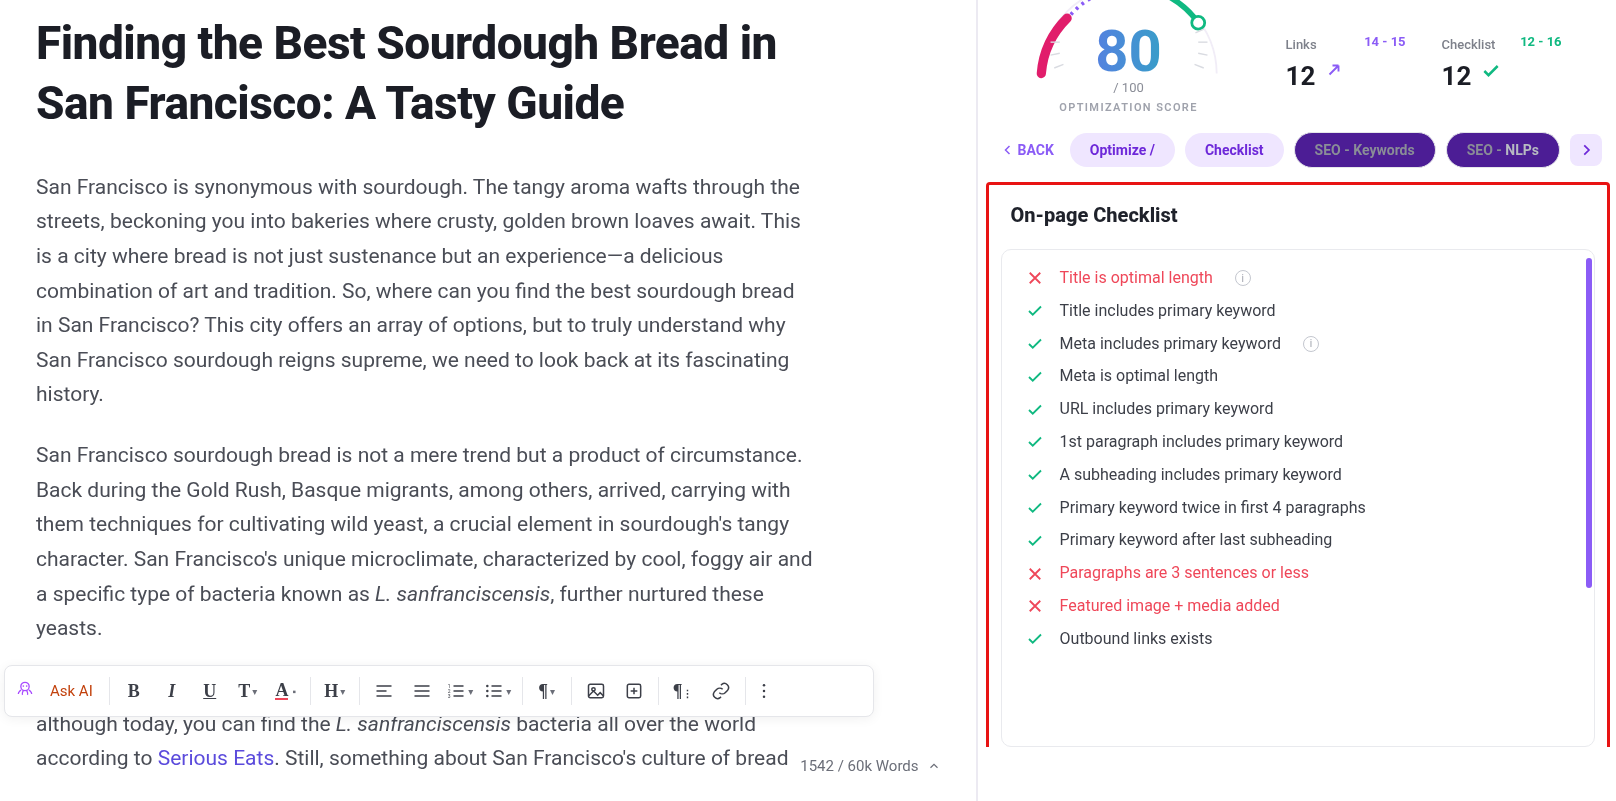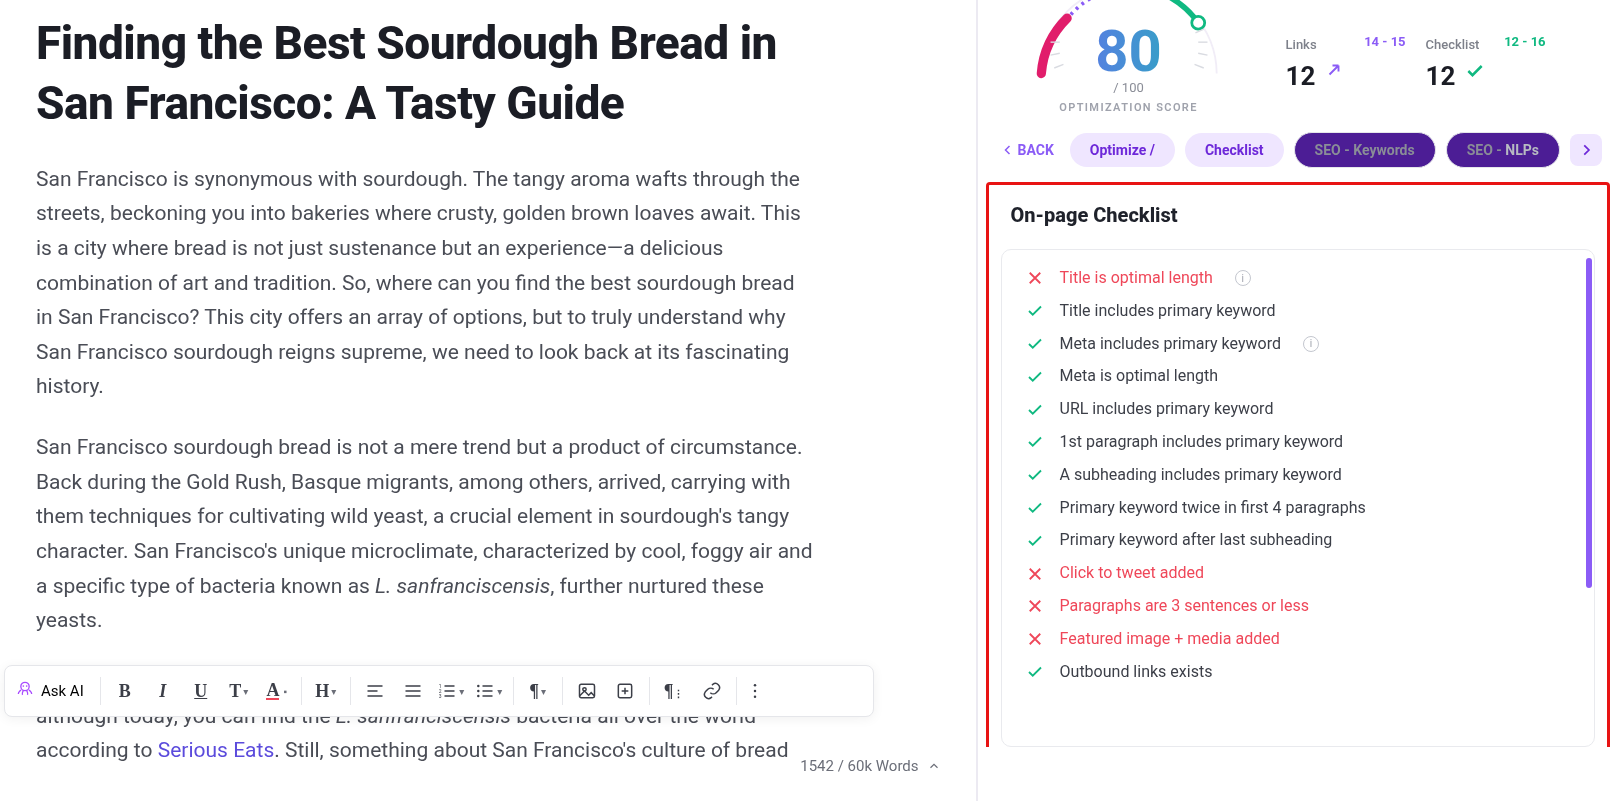--- a/index.html
+++ b/index.html
@@ -1,43 +1,43 @@
 <!DOCTYPE html>
 <html><head>
 <meta charset="utf-8">
 <style>
   * { box-sizing: border-box; margin: 0; padding: 0; }
   body { font-family: -apple-system, BlinkMacSystemFont, "Segoe UI", Roboto, Arial, sans-serif; background:#fff; color:#1b1d25; width:1616px; height:801px; overflow:hidden; position:relative; }
   .app { display:flex; width:100%; height:100%; }
   .editor-pane { width:1006px; height:100%; position:relative; padding:0 36px 0 36px; }
   .scrollpad { overflow:hidden; }
-  .article-title { font-size:46px; font-weight:800; line-height:1.3; letter-spacing:-0.5px; color:#1b1d25; margin-top:14px; margin-bottom:28px; max-width:760px;}
+  .article-title { font-size:46px; font-weight:800; line-height:1.3; letter-spacing:-0.5px; color:#1b1d25; margin-top:14px; margin-bottom:36px; max-width:760px;}
   .article-body p { font-size:21px; line-height:1.65; color:#4a4d56; margin-bottom:26px; max-width:780px;}
   .article-body em { font-style:italic; }
   .toolbar { position:absolute; left:4px; bottom:84px; width:870px; height:52px; background:#fff; border:1px solid #e5e6ea; border-radius:8px; box-shadow:0 2px 12px rgba(0,0,0,0.06); display:flex; align-items:center; padding:0 8px; gap:2px;}
   .toolbar .sep { width:1px; height:28px; background:#e5e6ea; margin:0 4px;}
   .tbtn { width:36px; height:36px; display:flex; align-items:center; justify-content:center; color:#3c3f48; border-radius:6px; cursor:pointer;}
   .tbtn.small { width:24px;}
   .tbtn svg { width:20px; height:20px; stroke:#3c3f48; stroke-width:1.8; fill:none;}
   .tbtn .glyph { font-size:18px; font-weight:600; font-family:Georgia, serif;}
   .tbtn .drop { font-size:10px; margin-left:2px; color:#6b6e78;}
-  .ai-pill { display:flex; align-items:center; gap:6px; padding:0 10px 0 2px; color:#000000; font-size:15px; cursor:pointer;}
+  .ai-pill { display:flex; align-items:center; gap:15px; padding:0 10px 0 2px; color:#c2410c; font-size:15px; cursor:pointer;}
   .ai-pill .octo { color:#a84bff; font-size:18px;}
   .wordcount { position:absolute; right:36px; bottom:26px; font-size:15px; color:#6b6e78; display:flex; align-items:center; gap:8px;}
   .wordcount svg { width:14px; height:14px; stroke:#6b6e78; stroke-width:2; fill:none;}
 
   .side-pane { flex:1; height:100%; position:relative; border-left:1px solid #eceaf2; background:#fff; }
   .side-border { position:absolute; left:-2px; top:0; width:2px; height:100%; background:#eceaf2;}
   .score-row { display:flex; align-items:flex-start; padding:0px 26px 18px 26px; gap:32px;}
   .gauge-wrap { width:250px; text-align:center; position:relative;}
   .gauge-svg { width:250px; height:120px; display:block; margin-top:-28px;}
   .score-num { font-size:58px; font-weight:700; background:linear-gradient(90deg,#7b5bff 0%, #11c4a9 100%); -webkit-background-clip:text; background-clip:text; color:transparent; margin-top:-70px; line-height:1;}
   .score-sub { font-size:13px; color:#8a8d97; margin-top:0px;}
   .score-label { font-size:11px; letter-spacing:1.4px; color:#9fa2ac; margin-top:6px; font-weight:600;}
-  .stats { display:flex; gap:20px; flex-wrap:wrap; margin-top:34px;}
+  .stats { display:flex; gap:36px; flex-wrap:wrap; margin-top:34px;}
   .stat { min-width:120px;}
   .stat .label { font-size:13px; color:#7d808a; font-weight:500;}
   .stat .range { font-size:13px; font-weight:700; float:right;}
   .stat .range.violet { color:#8b5cf6;}
   .stat .range.green { color:#10b981;}
   .stat .valrow { display:flex; align-items:flex-start; gap:10px; margin-top:8px; clear:both;}
   .stat .val { font-size:26px; font-weight:700; color:#1b1d25;}
   .trend-up { color:#8b5cf6;}
   .chk-green { color:#10b981;}
 
@@ -339,36 +339,28 @@
                 </svg>
               </span>
               <span class="txt">Primary keyword after last subheading</span>
             </div>
             <div class="ck-item fail">
               <span class="ico fail">
                 <svg viewBox="0 0 24 24">
                   <path d="M5 5l14 14M19 5L5 19"></path>
                 </svg>
               </span>
-              <span class="txt">Click to tweet added</span>
+              <span class="txt">Paragraphs are 3 sentences or less</span>
             </div>
             <div class="ck-item fail">
               <span class="ico fail">
                 <svg viewBox="0 0 24 24">
                   <path d="M5 5l14 14M19 5L5 19"></path>
                 </svg>
               </span>
-              <span class="txt">Paragraphs are 3 sentences or less</span>
-            </div>
-            <div class="ck-item fail">
-              <span class="ico fail">
-                <svg viewBox="0 0 24 24">
-                  <path d="M5 5l14 14M19 5L5 19"></path>
-                </svg>
-              </span>
               <span class="txt">Featured image + media added</span>
             </div>
             <div class="ck-item pass">
               <span class="ico pass">
                 <svg viewBox="0 0 24 24">
                   <path d="M4 12l5 5L20 6"></path>
                 </svg>
               </span>
               <span class="txt">Outbound links exists</span>
             </div>

